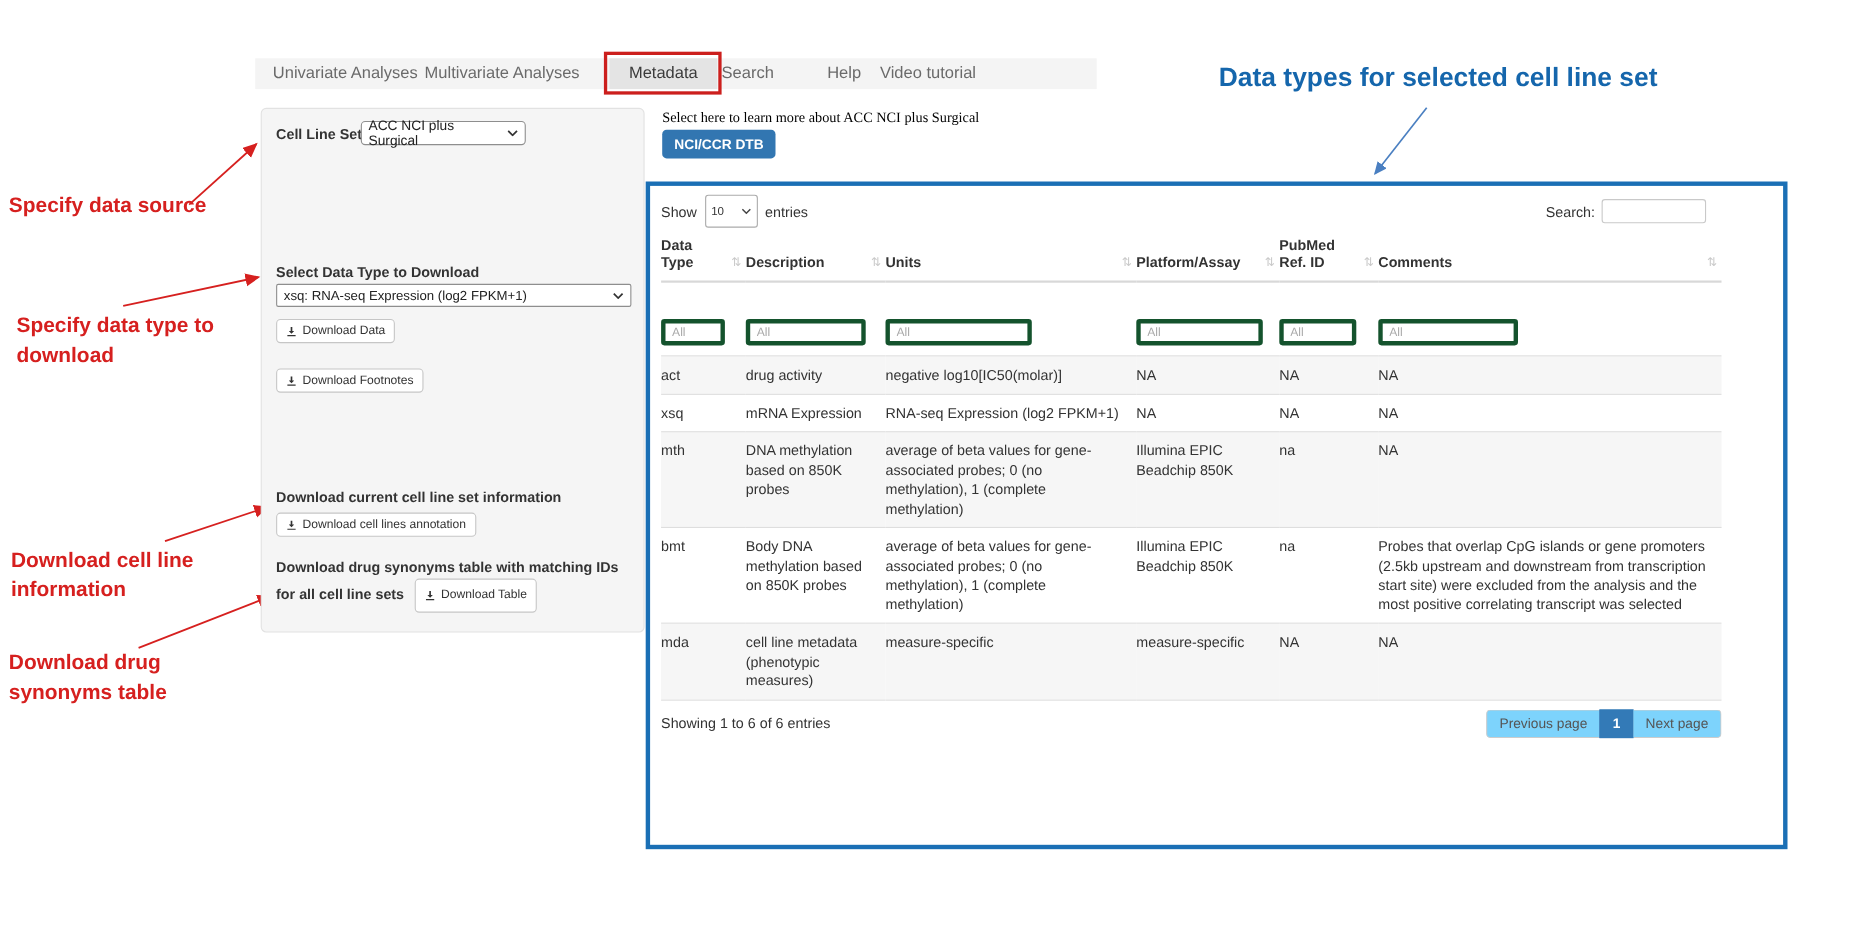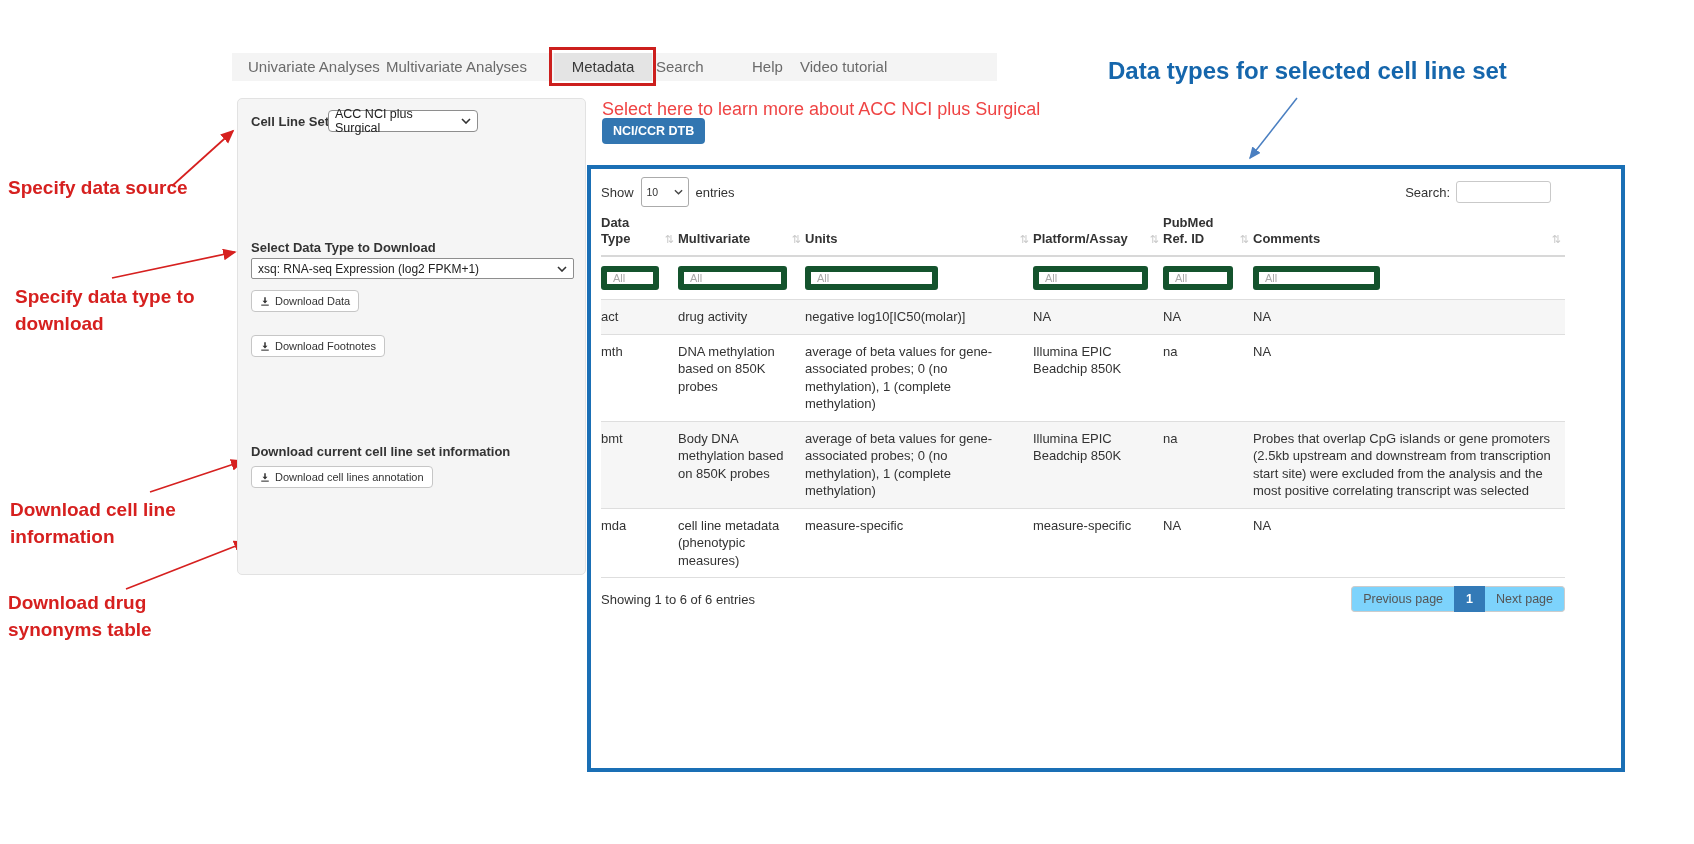--- a/index.html
+++ b/index.html
@@ -42,40 +42,40 @@
   .chev { flex:0 0 auto; display:inline-flex; color:#333; }
 
   .btn { position:absolute; display:inline-flex; align-items:center; gap:5px; background:#fff; border:1px solid #c6c6c6;
     border-radius:4px; font-size:11px; color:#333; padding:4px 8px; cursor:pointer; white-space:nowrap; }
   .btn-data { left:13px; top:191px; } .btn-foot { left:13px; top:236px; }
   .btn-annot { left:13px; top:367px; }
   .btn-inline { position:static; display:inline-flex; vertical-align:middle; margin-left:6px; }
   .dl-icon { display:inline-flex; }
 
   
-  .learn-link { position:absolute; left:602px; top:99px; font-size:18px; color:#ef4444; cursor:pointer; white-space:nowrap; }
+  .learn-link { position:absolute; left:602px; top:99px; font-size:13px; color:#000000; cursor:pointer; white-space:nowrap;font-family:Liberation Serif, serif; }
   .dtb-btn { position:absolute; left:602px; top:118px; background:#3276b1; color:#fff; font-weight:bold; font-size:12.5px;
     padding:6px 11px; border-radius:4px; cursor:pointer; }
 
   .table-container { position:absolute; left:587px; top:165px; width:1038px; height:607px; background:#fff;
     border:4px solid #1a6fb5; padding:8px 0 0 10px; }
   .dt-inner { width:964px; position:relative; }
   .dt-top { display:flex; justify-content:space-between; align-items:center; height:30px; font-size:13px; color:#333; }
   .length-ctl { display:flex; align-items:center; gap:7px; }
   .mini-select { width:48px; height:22px; background:#fff; border:1px solid #ababab; border-radius:3px; display:flex;
     align-items:center; justify-content:space-between; padding:14px 5px; font-size:10.5px; color:#333; cursor:pointer; }
   .search-wrap { display:flex; align-items:center; gap:6px; margin-right:14px; }
   .search-input { width:95px; height:22px; border:1px solid #c9c9c9; border-radius:3px; font-size:12px; padding:0 5px; }
 
   table.dt { width:964px; border-collapse:collapse; table-layout:fixed; margin-top:2px; }
   .dt th { text-align:left; vertical-align:bottom; font-size:13px; font-weight:bold; color:#333; line-height:16px;
     padding:6px 18px 8px 0; position:relative; border-bottom:2px solid #d8d8d8; }
   .sort-icon { position:absolute; right:4px; bottom:8px; color:#c9c9c9; font-size:11px; font-weight:normal; cursor:pointer; }
   .filters td { padding:9px 12px 9px 0; }
-  .filter-input { height:24px; border:6px solid #14532d; border-radius:3px; padding:0 6px; font-size:11px; color:#333; width:100%; }
+  .filter-input { height:24px; border:4px solid #14532d; border-radius:3px; padding:0 6px; font-size:11px; color:#333; width:100%;margin-top:24px; }
   .filter-input::placeholder { color:#a9a9a9; }
   .f0 .filter-input{width:58px;} .f1 .filter-input{width:109px;} .f2 .filter-input{width:133px;}
   .f3 .filter-input{width:115px;} .f4 .filter-input{width:70px;} .f5 .filter-input{width:127px;}
   .dt tbody td { font-size:13px; color:#333; padding:8px 14px 8px 0; vertical-align:top; line-height:17.5px; border-top:1px solid #dedede; }
   .dt tbody td:last-child { padding-right:6px; }
   .dt tbody tr:nth-child(odd) { background:#f6f6f6; }
   .dt tbody tr:last-child td { border-bottom:1px solid #dedede; }
 
   .dt-footer { display:flex; justify-content:space-between; align-items:center; width:964px; margin-top:8px; }
   .summary { font-size:13px; color:#333; }
@@ -174,20 +174,32 @@
   <div class="btn btn-annot">
     <span class="dl-icon">
       <svg width="10" height="11" viewBox="0 0 12 12">
           <path d="M5.1 1h1.8v4.2H9L6 8.3 3 5.2h2.1z" fill="currentColor"></path>
           <path d="M1.5 9.7h9V11h-9z" fill="currentColor"></path>
         </svg>
     </span>
     <span>Download cell lines annotation</span>
   </div>
 
+  <div class="blabel lbl-drug">
+    <span>Download drug synonyms table with matching IDs for all cell line sets</span>
+    <span class="btn btn-inline">
+      <span class="dl-icon">
+        <svg width="10" height="11" viewBox="0 0 12 12">
+            <path d="M5.1 1h1.8v4.2H9L6 8.3 3 5.2h2.1z" fill="currentColor"></path>
+            <path d="M1.5 9.7h9V11h-9z" fill="currentColor"></path>
+          </svg>
+      </span>
+      <span style="font-weight:normal">Download Table</span>
+    </span>
+  </div>
 </div>
 
 <a class="learn-link">Select here to learn more about ACC NCI plus Surgical</a>
 <div class="dtb-btn">NCI/CCR DTB</div>
 
 <div class="table-container">
   <div class="dt-inner">
     <div class="dt-top">
       <div class="length-ctl">
         <span>Show</span>
@@ -212,40 +224,48 @@
         <col style="width:77px">
           <col style="width:127px">
           <col style="width:228px">
         <col style="width:130px">
           <col style="width:90px">
           <col style="width:312px">
       </colgroup>
       <thead>
         <tr>
           <th><span>Data Type</span><span class="sort-icon">⇅</span></th>
-          <th><span>Multivariate</span><span class="sort-icon">⇅</span></th>
+          <th><span>Description</span><span class="sort-icon">⇅</span></th>
           <th><span>Units</span><span class="sort-icon">⇅</span></th>
           <th><span>Platform/Assay</span><span class="sort-icon">⇅</span></th>
           <th><span>PubMed Ref. ID</span><span class="sort-icon">⇅</span></th>
           <th><span>Comments</span><span class="sort-icon">⇅</span></th>
         </tr>
         <tr class="filters">
           <td class="f0"><input class="filter-input" type="text" placeholder="All" style=""></td>
           <td class="f1"><input class="filter-input" type="text" placeholder="All" style=""></td>
           <td class="f2"><input class="filter-input" type="text" placeholder="All" style=""></td>
           <td class="f3"><input class="filter-input" type="text" placeholder="All" style=""></td>
           <td class="f4"><input class="filter-input" type="text" placeholder="All" style=""></td>
           <td class="f5"><input class="filter-input" type="text" placeholder="All" style=""></td>
         </tr>
       </thead>
       <tbody>
         <tr>
           <td>act</td>
           <td>drug activity</td>
           <td>negative log10[IC50(molar)]</td>
+          <td>NA</td>
+          <td>NA</td>
+          <td>NA</td>
+        </tr>
+        <tr>
+          <td>xsq</td>
+          <td>mRNA Expression</td>
+          <td>RNA-seq Expression (log2 FPKM+1)</td>
           <td>NA</td>
           <td>NA</td>
           <td>NA</td>
         </tr>
         <tr>
           <td>mth</td>
           <td>DNA methylation based on 850K probes</td>
           <td>average of beta values for gene-associated probes; 0 (no methylation), 1 (complete methylation)</td>
           <td>Illumina EPIC Beadchip 850K</td>
           <td>na</td>

